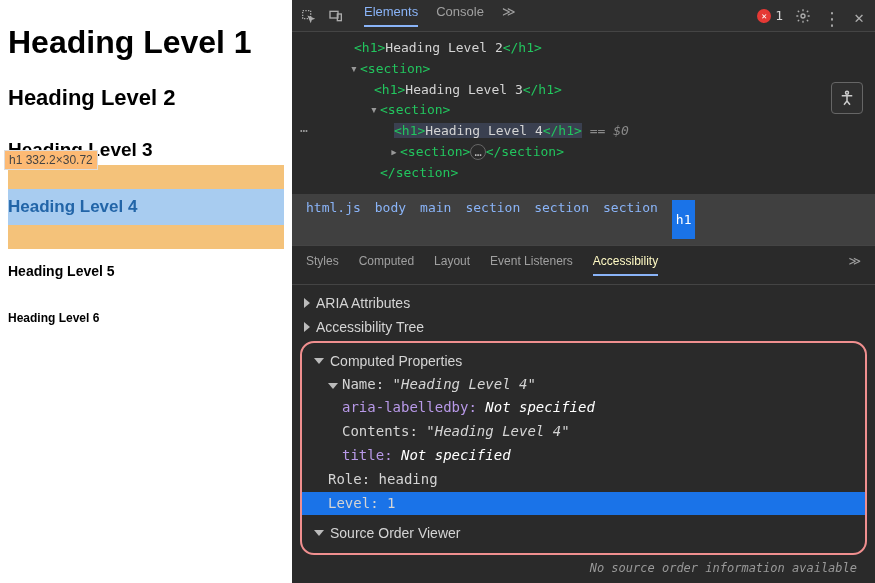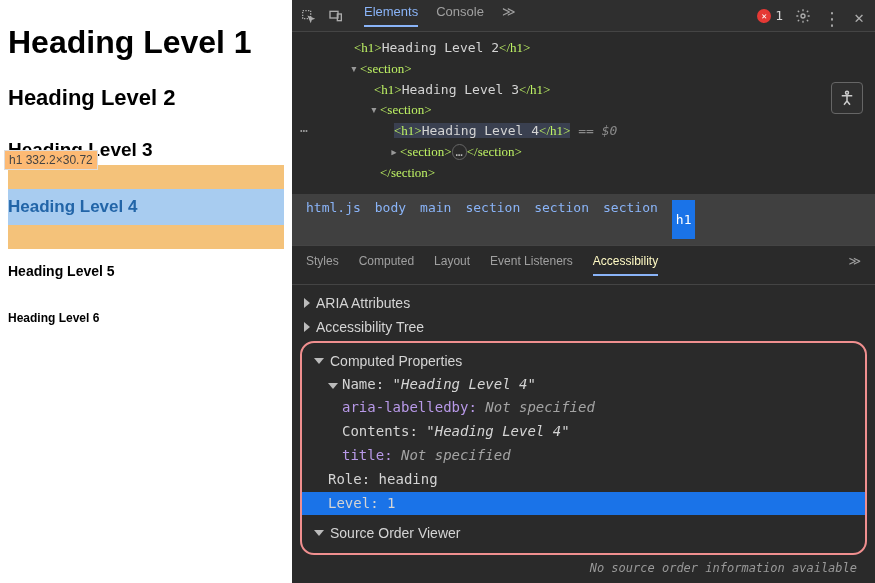--- a/index.html
+++ b/index.html
@@ -24,21 +24,21 @@
     .toolbar .icon { width: 16px; height: 16px; cursor: pointer; opacity: 0.8; }
     .tab-row { display: flex; gap: 18px; margin-left: 8px; }
     .tab { color: #a0a0a0; cursor: pointer; font-family: -apple-system, sans-serif; font-size: 13px; }
     .tab.active { color: #8ab4f8; border-bottom: 2px solid #8ab4f8; padding-bottom: 6px; }
     .toolbar-right { margin-left: auto; display: flex; align-items: center; gap: 12px; }
     .err-badge { display: flex; align-items: center; gap: 4px; }
     .err-circle { width: 14px; height: 14px; border-radius: 50%; background: #e53935; color: #fff; display: flex; align-items: center; justify-content: center; font-size: 9px; font-weight: bold; }
     
     .dom-tree { padding: 6px 0 10px 20px; line-height: 1.6; font-size: 13px; position: relative; }
     .dom-tree .line { white-space: pre; }
-    .tag { color: #bef264; font-family: Liberation Serif, serif; }
+    .tag { color: #22c55e; }
     .text { color: #d4d4d4; }
     .selected-line { background: #3a4050; display: inline; }
     .eq0 { color: #8a8a8a; font-style: italic; }
     .caret { color: #999; cursor: pointer; display: inline-block; width: 10px; }
     .dots-left { position: absolute; left: -12px; color: #999; }
     .ellipsis-badge { color: #bbb; font-size: 12px; border: 1px solid #666; border-radius: 8px; padding: 0 3px; }
     .acc-btn { position: absolute; right: 12px; top: 50px; width: 32px; height: 32px; border: 1px solid #666; border-radius: 4px; display: flex; align-items: center; justify-content: center; cursor: pointer; background: #2f2f2f; }
     
     .breadcrumbs { display: flex; gap: 14px; padding: 6px 14px; background: #404040; font-size: 13px; color: #8ab4f8; border-bottom: 1px solid #444; }
     .breadcrumbs .crumb { cursor: pointer; }
@@ -55,21 +55,21 @@
     .tri { display: inline-block; width: 0; height: 0; }
     .tri.right { border-top: 5px solid transparent; border-bottom: 5px solid transparent; border-left: 6px solid #bbb; }
     .tri.down { border-left: 5px solid transparent; border-right: 5px solid transparent; border-top: 6px solid #bbb; }
     .callout { border: 2px solid #f08f8f; border-radius: 14px; padding: 6px 8px 8px; margin-top: 2px; }
     .prop-list { padding-left: 18px; line-height: 1.7; }
     .prop-row { }
     .prop-row .key { color: #d4d4d4; }
     .prop-row .val { color: #d4d4d4; }
     .prop-row .val.italic { font-style: italic; }
     .prop-row.sub .key { color: #b899e8; }
-    .prop-row.sub .val { color: #a3a3a3; font-style: italic; }
+    .prop-row.sub .val { color: #ffffff; font-style: italic; }
     .prop-row.sub { padding-left: 14px; }
     .level-row { background: #1a73e8; color: #fff; margin-left: -26px; padding-left: 26px; margin-right: -8px; }
     .footer-note { text-align: right; color: #999; font-style: italic; font-size: 12px; padding: 6px 10px 2px; }
   </style>
 </head>
 <body>
 
 <div class="page">
   <h1 class="h1">Heading Level 1</h1>
   <h1 class="h2">Heading Level 2</h1>

